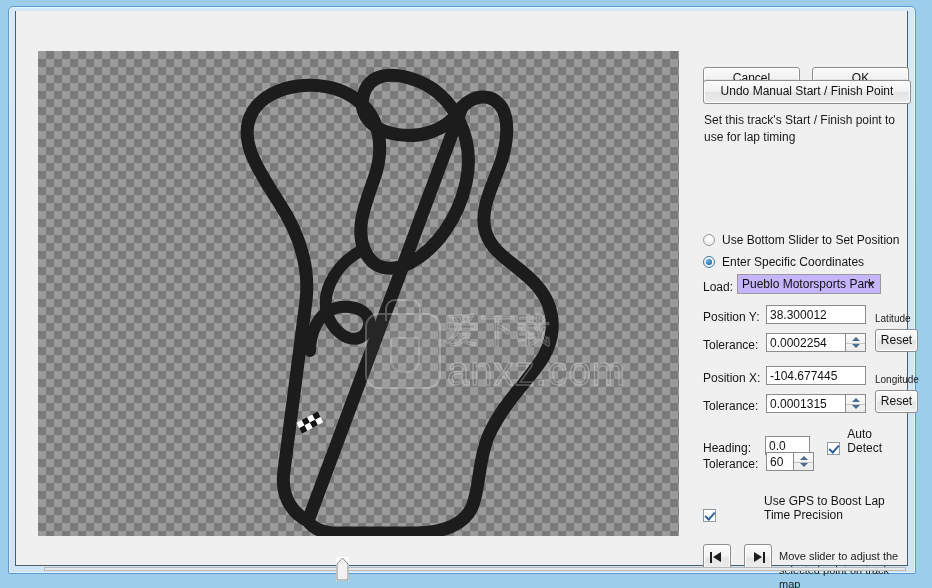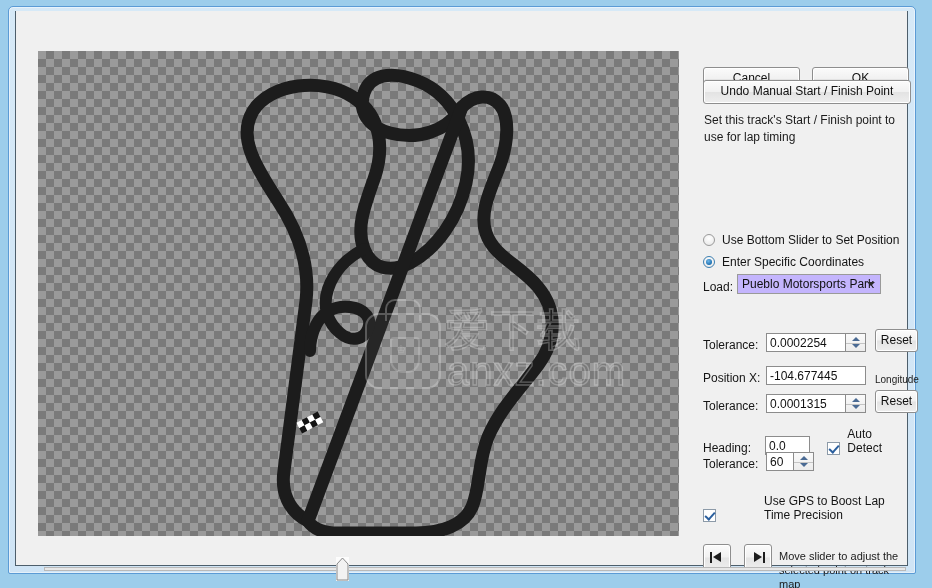--- a/index.html
+++ b/index.html
@@ -72,21 +72,21 @@
     border:2px solid #e8e8e8;border-bottom:none;border-radius:10px 10px 0 0;
   }
   .wm-shield{
     position:absolute;left:23px;top:22px;width:26px;height:32px;
     border:2px solid #dcdcdc;border-radius:4px 4px 13px 13px;
   }
   .wm-shield span{
     position:absolute;left:4px;top:4px;font-size:11px;color:#dcdcdc;
   }
   .wm-cn{
-    position:absolute;left:80px;top:-2px;font-size:44px;line-height:46px;
+    position:absolute;left:80px;top:-2px;font-size:34px;line-height:46px;
     color:transparent;-webkit-text-stroke:1.4px #e9e9e9;
     font-family:"DejaVu Sans",sans-serif;letter-spacing:2px;white-space:nowrap;
   }
   .wm-dom{
     position:absolute;left:82px;top:42px;font-size:40px;line-height:40px;
     color:transparent;-webkit-text-stroke:1.3px #ededed;
     font-family:"Liberation Sans",sans-serif;letter-spacing:1px;white-space:nowrap;
   }
   
   .panel{position:absolute;left:681px;top:40px;width:212px;height:500px;}
@@ -266,20 +266,25 @@
       </div>
 
       <div class="row" style="top:194px;">
         <span class="lbl" style="width:34px;">Load:</span>
         <div class="combo">
           <span>Pueblo Motorsports Park</span>
           <i class="arw"></i>
         </div>
       </div>
 
+      <div class="row" style="top:225px;">
+        <span class="lbl" style="width:63px;">Position Y:</span>
+        <div class="fld" style="width:100px;">38.300012</div>
+        <span class="side">Latitude</span>
+      </div>
 
       <div class="row" style="top:249px;">
         <span class="lbl" style="width:63px;">Tolerance:</span>
         <div class="fld" style="width:80px;">0.0002254</div>
         <div class="spin">
           <i class="up"></i>
           <div class="sep"></div>
           <i class="dn"></i>
         </div>
         <div class="btn reset">Reset</div>

